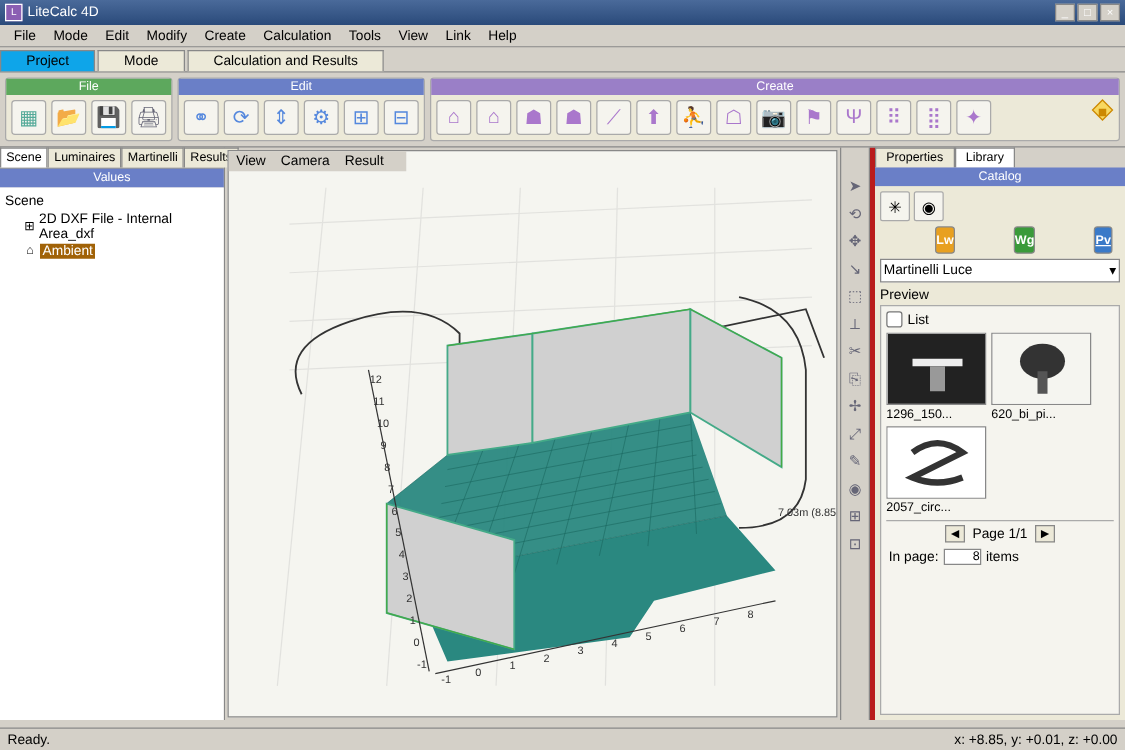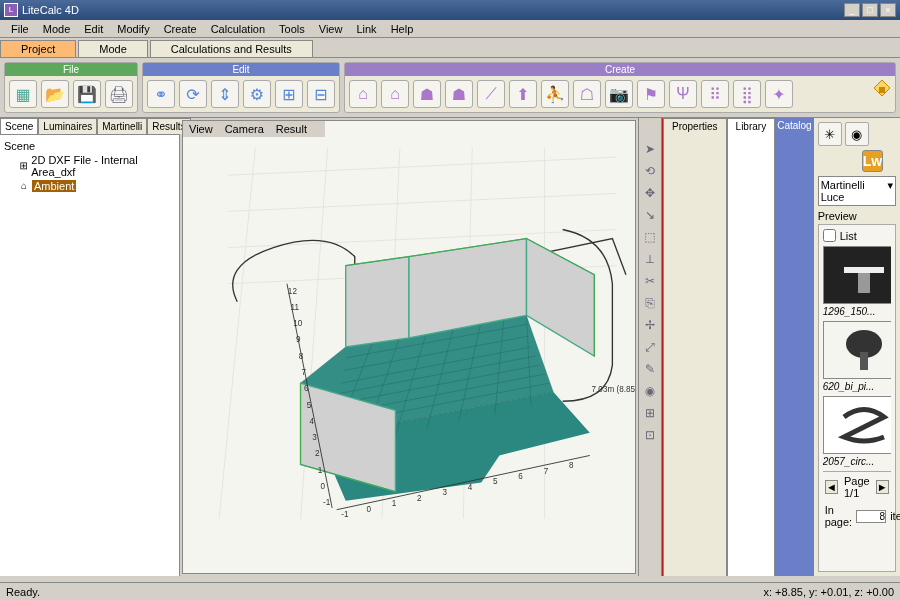--- a/index.html
+++ b/index.html
@@ -6,21 +6,21 @@
 body { background: #d4d0c8; width: 900px; height: 600px; overflow: hidden; position: relative; }
 .titlebar { background: linear-gradient(#4a6a9a,#2a4a7a); color: #fff; height: 20px; display: flex; align-items: center; padding: 0 4px; justify-content: space-between; }
 .titlebar-left { display: flex; align-items: center; gap: 4px; }
 .app-icon { width: 14px; height: 14px; background: #8b5fb3; border: 1px solid #fff; font-size: 8px; color:#fff; text-align:center; line-height:12px; }
 .titlebar-btns { display: flex; gap: 2px; }
 .titlebar-btn { width: 16px; height: 14px; background: #d4d0c8; border: 1px solid #888; font-size: 9px; text-align: center; line-height: 12px; cursor: pointer; }
 .menubar { background: #d4d0c8; height: 18px; display: flex; align-items: center; padding: 0 4px; border-bottom: 1px solid #888; }
 .menubar span { padding: 0 7px; cursor: pointer; }
 .tabstrip1 { height: 20px; display: flex; border-bottom: 1px solid #888; background: #d4d0c8; }
 .tabstrip1 .tab { border: 1px solid #888; border-bottom: none; padding: 2px 20px; background: #ece9d8; margin-right: 2px; margin-top: 2px; cursor: pointer; }
-.tabstrip1 .tab.active { background: #fdba74; }
+.tabstrip1 .tab.active { background: #0ea5e9; }
 .ribbon { display: flex; gap: 4px; padding: 4px; border-bottom: 1px solid #888; position:relative; }
 .group { border: 1px solid #aaa; background: #ece9d8; border-radius: 3px; }
 .group-hdr { text-align: center; padding: 1px; color: #fff; font-size: 10px; }
 .hdr-green { background: #5da85d; }
 .hdr-blue { background: #6a7fc7; }
 .hdr-purple { background: #9a7fc7; }
 .group-body { display: flex; padding: 4px; gap: 4px; }
 .tool-btn { width: 28px; height: 28px; border: 1px solid #aaa; background: #f5f4ee; display: flex; align-items: center; justify-content: center; cursor: pointer; font-size: 16px; border-radius: 3px; }
 .main { display: flex; height: 458px; }
 .left-panel { width: 180px; border-right: 1px solid #888; display: flex; flex-direction: column; }
@@ -32,32 +32,32 @@
 .tree-item { padding: 1px 0; display: flex; align-items: center; gap: 2px; cursor: pointer; }
 .tree-item.indent { padding-left: 14px; }
 .tree-item.sel span.label { background: #a16207; color: #fff; padding: 0 2px; }
 .tree-ic { width: 12px; height: 12px; display: inline-block; text-align: center; font-size: 10px; }
 .viewport { flex: 1; position: relative; background: #f5f5f0; border: 1px solid #888; margin: 2px; }
 .vp-menu { position: absolute; top: 0; left: 0; display: flex; background: #d4d0c8; padding: 2px 6px; z-index: 2; }
 .vp-menu span { margin-right: 12px; cursor: pointer; }
 .canvas3d { position: absolute; inset: 0; }
 .vtoolbar { width: 24px; background: #d4d0c8; border-left: 1px solid #888; border-right: 1px solid #888; display: flex; flex-direction: column; padding-top: 20px; }
 .vtb { width: 20px; height: 20px; margin: 1px auto; border: 1px solid transparent; display: flex; align-items: center; justify-content: center; font-size: 12px; color: #667; cursor: pointer; }
-.right-panel { width: 238px; display: flex; flex-direction: row; border-left: 1px solid #b91c1c; }
+.right-panel { width: 204px; display: flex; flex-direction: column; border-left: 4px solid #b91c1c; }
 .rtabs { display: flex; background: #d4d0c8; }
 .rtabs .rt { border: 1px solid #888; border-bottom: none; padding: 2px 8px; font-size: 10px; background: #ece9d8; cursor: pointer; }
 .rtabs .rt.active { background: #fff; }
 .catalog-body { background: #ece9d8; flex: 1; padding: 4px; display: flex; flex-direction: column; overflow: hidden; }
 .icon-row { display: flex; gap: 3px; margin-bottom: 4px; }
 .sq-btn { width: 24px; height: 24px; border: 1px solid #aaa; background: #f5f4ee; display: flex; align-items: center; justify-content: center; font-size: 13px; cursor: pointer; border-radius: 2px; }
-.brand-btn { width: 24px; height: 22px; border: 1px solid #888; border-radius: 3px; color: #fff; font-weight: bold; font-size: 14px; display: flex; align-items: center; justify-content: center; cursor: pointer; margin-left: 44px; }
+.brand-btn { width: 24px; height: 22px; border: 1px solid #888; border-radius: 3px; color: #fff; font-weight: bold; font-size: 10px; display: flex; align-items: center; justify-content: center; cursor: pointer; margin-left: 44px; }
 .dropdown { width: 100%; border: 1px solid #888; background: #fff; padding: 2px; margin-bottom: 4px; display: flex; justify-content: space-between; cursor: pointer; }
 .preview-box { border: 1px solid #aaa; background: #f5f4ee; flex: 1; padding: 4px; display: flex; flex-direction: column; }
 .list-chk { display: flex; align-items: center; gap: 4px; margin-bottom: 4px; }
-.thumbs { display: flex; flex-wrap: wrap; gap: 4px; overflow-y: auto; font-style: italic; }
+.thumbs { display: flex; flex-wrap: wrap; gap: 4px; overflow-y: auto; }
 .thumb { width: 80px; }
 .thumb-img { width: 80px; height: 58px; background: #fff; border: 1px solid #888; position: relative; overflow: hidden; }
 .thumb-lbl { font-size: 10px; white-space: nowrap; overflow: hidden; text-overflow: ellipsis; padding-top: 2px; }
 .pager { display: flex; align-items: center; justify-content: center; gap: 6px; padding: 3px; font-size: 10px; border-top: 1px solid #aaa; margin-top: 4px; }
 .pg-btn { width: 16px; height: 14px; border: 1px solid #888; background: #ece9d8; text-align: center; line-height: 12px; cursor: pointer; }
 .inpage { display: flex; align-items: center; gap: 4px; padding: 2px; font-size: 10px; }
 .inpage input { width: 30px; border: 1px solid #888; text-align: right; font-size: 10px; }
 .statusbar { height: 18px; background: #d4d0c8; border-top: 1px solid #888; display: flex; align-items: center; justify-content: space-between; padding: 0 6px; font-size: 10px; position: absolute; bottom: 0; left: 0; right: 0; }
 .room-wall { fill: #d0d0d0; stroke: #4a8; stroke-width: 1.5; }
 .floor { fill: #2a8880; }
@@ -91,21 +91,21 @@
     <span>Calculation</span>
     <span>Tools</span>
     <span>View</span>
     <span>Link</span>
     <span>Help</span>
   </div>
 
 <div class="tabstrip1" id="toptabs">
     <div class="tab active">Project</div>
     <div class="tab">Mode</div>
-    <div class="tab">Calculations and Results</div>
+    <div class="tab">Calculation and Results</div>
   </div>
 
 <div class="ribbon">
   <div class="group">
     <div class="group-hdr hdr-green">File</div>
     <div class="group-body" id="file-tools">
         <div class="tool-btn" style="color: rgb(85, 170, 153);">▦</div>
         <div class="tool-btn" style="color: rgb(85, 170, 153);">📂</div>
         <div class="tool-btn" style="color: rgb(85, 170, 153);">💾</div>
         <div class="tool-btn" style="color: rgb(102, 102, 119);">🖨</div>
@@ -149,20 +149,21 @@
 
 <div class="main">
 
   <div class="left-panel">
     <div class="ltabs" id="ltabs">
         <div class="lt active">Scene</div>
         <div class="lt">Luminaires</div>
         <div class="lt">Martinelli</div>
         <div class="lt">Results</div>
       </div>
+    <div class="panel-hdr">Values</div>
     <div class="tree">
       <div class="tree-item">
         <span>Scene</span>
       </div>
       <div id="tree-items">
           <div class="tree-item indent">
             <span class="tree-ic">⊞</span>
             <span class="label">2D DXF File - Internal Area_dxf</span>
           </div>
           <div class="tree-item indent sel">

